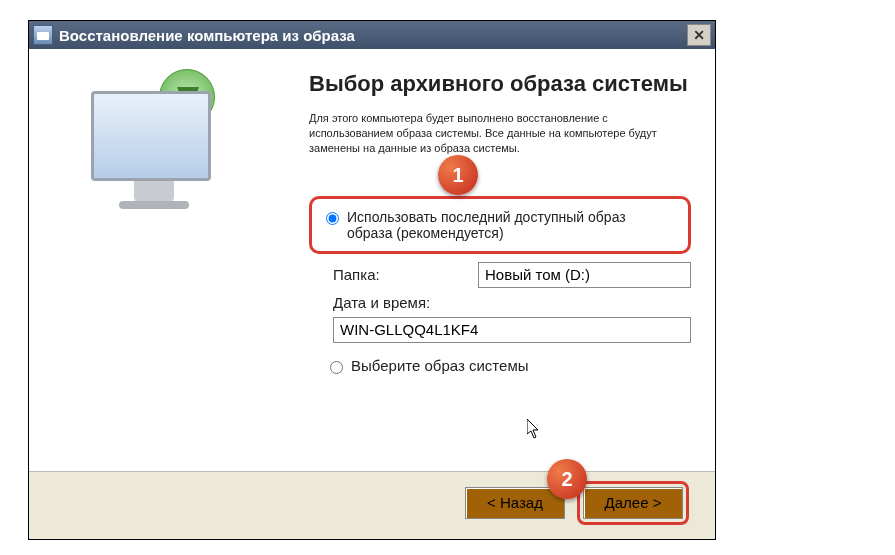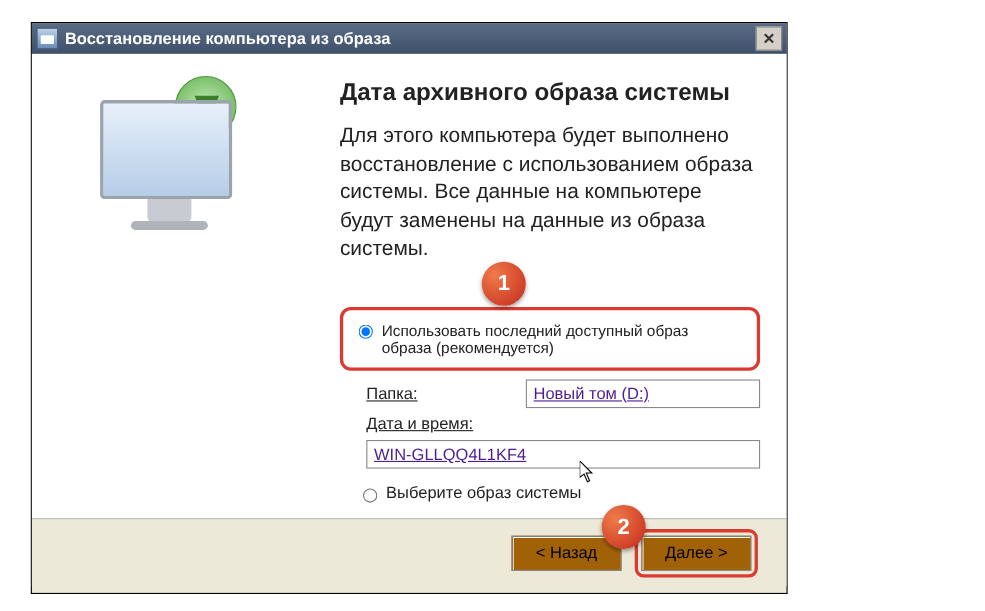--- a/index.html
+++ b/index.html
@@ -115,21 +115,21 @@
 .rightcol {
   flex: 1;
   padding: 18px 24px 10px 10px;
 }
 h1 {
   margin: 4px 0 14px 0;
   font-size: 22px;
   font-weight: bold;
 }
 .desc {
-  font-size: 19px;
+  font-size: 11px;
   line-height: 1.35;
   margin-bottom: 40px;
 }
 .option-box {
   border: 3px solid #da3b30;
   border-radius: 10px;
   padding: 10px 14px;
   margin-bottom: 8px;
   position: relative;
   display: flex;
@@ -156,31 +156,29 @@
   margin: 6px 0 14px 24px;
 }
 .row {
   display: flex;
   align-items: center;
   margin-bottom: 6px;
 }
 .row label {
   width: 145px;
   font-size: 15px;
-  text-decoration: underline;
 }
 .row input[type=text] {
   flex: 1;
   height: 26px;
   font-size: 15px;
   padding: 2px 6px;
   border: 1px solid #888;
   background: #fff;
-  color: #4c1d95;
-  text-decoration: underline;
+  color: #000000;
 }
 .radio2 {
   margin-left: 16px;
   display: flex;
   align-items: flex-end;
   font-size: 15px;
 }
 .radio2 input { margin-right: 8px; }
 .footer {
   height: 62px;
@@ -233,21 +231,21 @@
       <div class="monitor">
         <div class="arrow-circle"></div>
         <div class="arrow-down"></div>
         <div class="screen"></div>
         <div class="stand"></div>
         <div class="base"></div>
       </div>
     </div>
 
     <div class="rightcol">
-      <h1>Дата архивного образа системы</h1>
+      <h1>Выбор архивного образа системы</h1>
       <div class="desc">Для этого компьютера будет выполнено восстановление с использованием образа системы. Все данные на компьютере будут заменены на данные из образа системы.</div>
 
       <div class="option-box">
         <div class="badge badge1">1</div>
         <input type="radio" name="opt" checked="" style="">
         <span>Использовать последний доступный образ образа (рекомендуется)</span>
       </div>
 
       <div class="fields">
         <div class="row">

